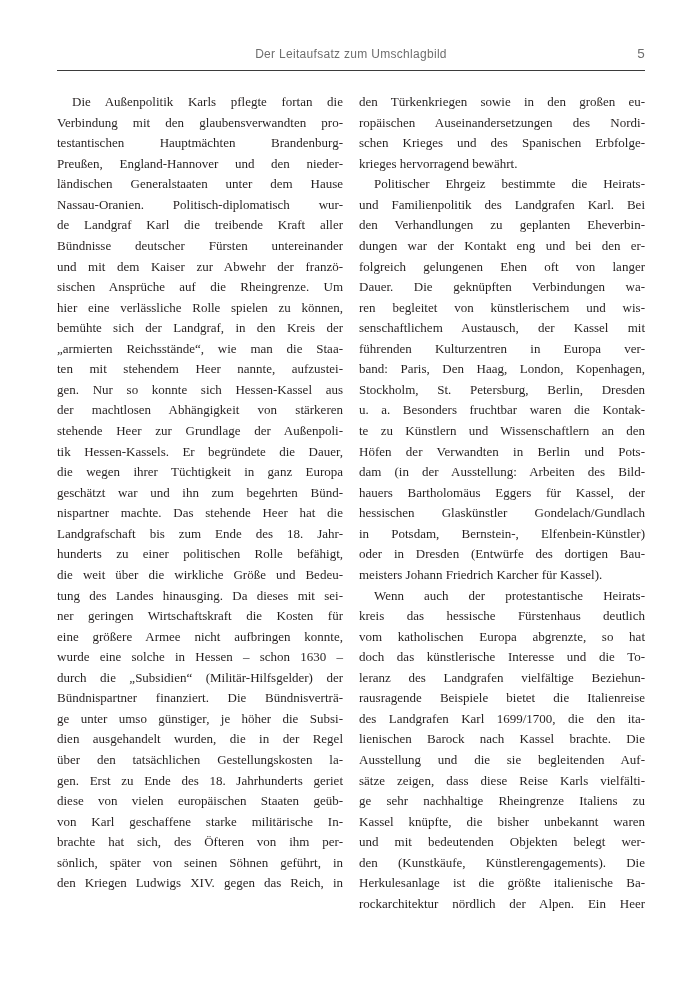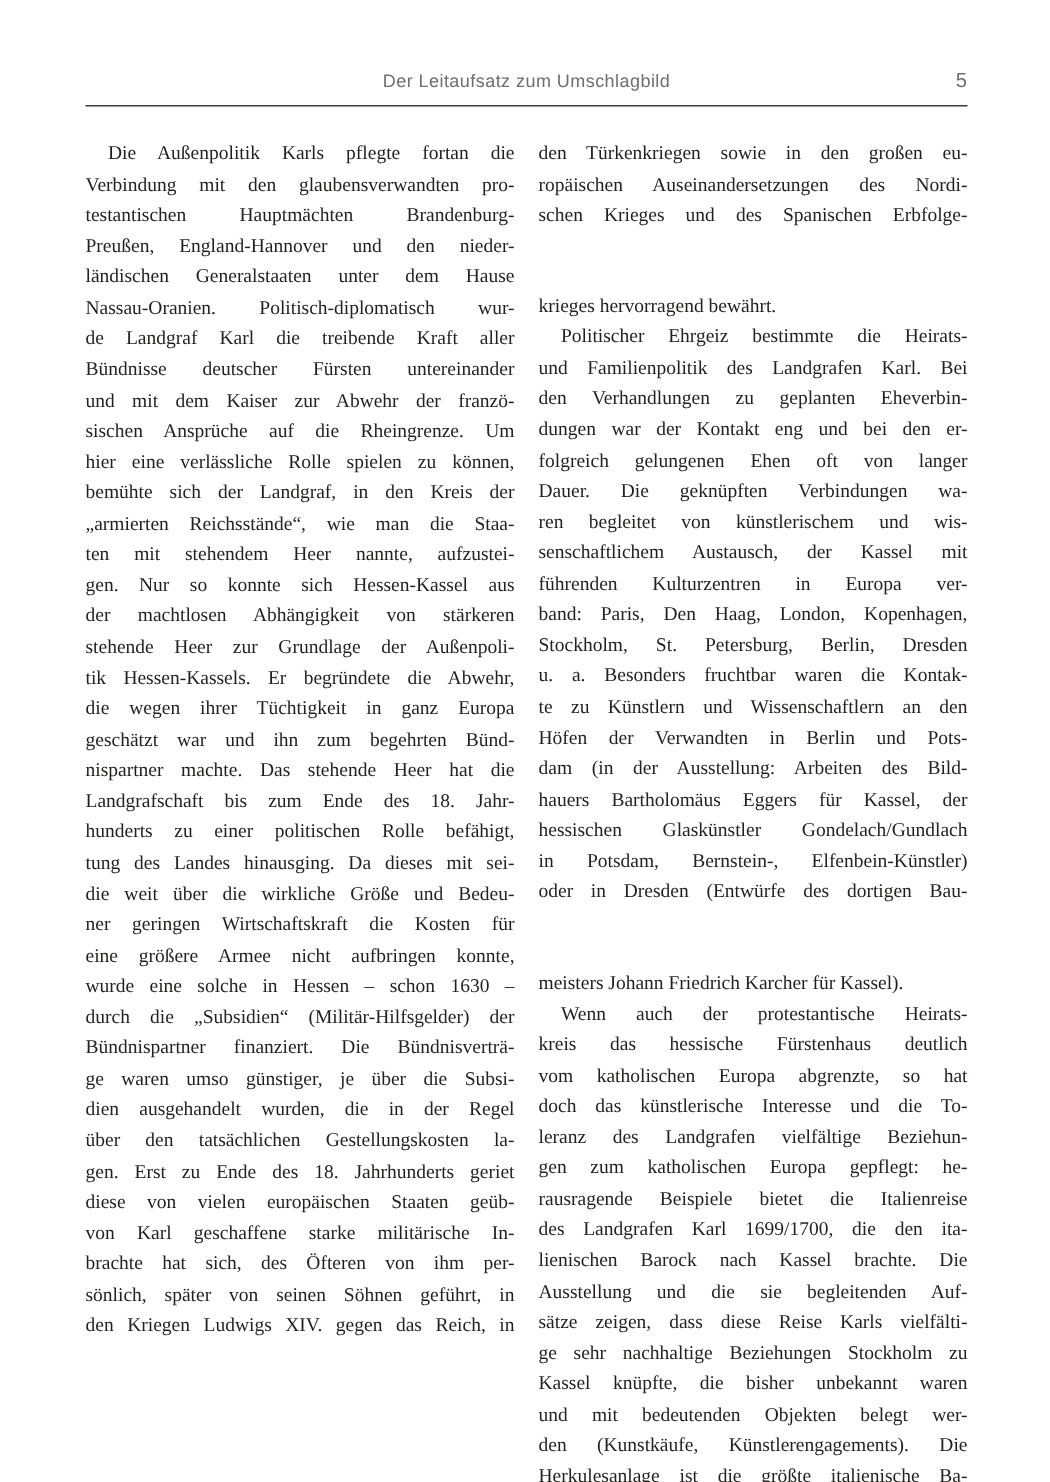--- a/index.html
+++ b/index.html
@@ -38,21 +38,21 @@
   .column{width:286px;}
   .paragraph{margin:0;}
   .line{
     font-size:13px;
     line-height:20.56px;
     color:var(--text-color);
     text-align:justify;
     text-align-last:justify;
     -moz-text-align-last:justify;
   }
-  .line.para-end{text-align-last:left;margin-top:40px;-moz-text-align-last:left;}
+  .line.para-end{text-align-last:left;-moz-text-align-last:left;}
   .line.indent{text-indent:15px;}
 </style>
 </head>
 <body>
 
 <div class="page">
   <div class="running-header">
     <div class="title">Der Leitaufsatz zum Umschlagbild</div>
     <div class="page-number">5</div>
   </div>
@@ -70,34 +70,34 @@
           <div class="line">Bündnisse deutscher Fürsten untereinander</div>
           <div class="line">und mit dem Kaiser zur Abwehr der franzö-</div>
           <div class="line">sischen Ansprüche auf die Rheingrenze. Um</div>
           <div class="line">hier eine verlässliche Rolle spielen zu können,</div>
           <div class="line">bemühte sich der Landgraf, in den Kreis der</div>
           <div class="line">„armierten Reichsstände“, wie man die Staa-</div>
           <div class="line">ten mit stehendem Heer nannte, aufzustei-</div>
           <div class="line">gen. Nur so konnte sich Hessen-Kassel aus</div>
           <div class="line">der machtlosen Abhängigkeit von stärkeren</div>
           <div class="line">stehende Heer zur Grundlage der Außenpoli-</div>
-          <div class="line">tik Hessen-Kassels. Er begründete die Abwehr,</div>
+          <div class="line">tik Hessen-Kassels. Er begründete die Dauer,</div>
           <div class="line">die wegen ihrer Tüchtigkeit in ganz Europa</div>
           <div class="line">geschätzt war und ihn zum begehrten Bünd-</div>
           <div class="line">nispartner machte. Das stehende Heer hat die</div>
           <div class="line">Landgrafschaft bis zum Ende des 18. Jahr-</div>
           <div class="line">hunderts zu einer politischen Rolle befähigt,</div>
+          <div class="line">die weit über die wirkliche Größe und Bedeu-</div>
           <div class="line">tung des Landes hinausging. Da dieses mit sei-</div>
-          <div class="line">die weit über die wirkliche Größe und Bedeu-</div>
           <div class="line">ner geringen Wirtschaftskraft die Kosten für</div>
           <div class="line">eine größere Armee nicht aufbringen konnte,</div>
           <div class="line">wurde eine solche in Hessen – schon 1630 –</div>
           <div class="line">durch die „Subsidien“ (Militär-Hilfsgelder) der</div>
           <div class="line">Bündnispartner finanziert. Die Bündnisverträ-</div>
-          <div class="line">ge waren umso günstiger, je über die Subsi-</div>
+          <div class="line">ge unter umso günstiger, je höher die Subsi-</div>
           <div class="line">dien ausgehandelt wurden, die in der Regel</div>
           <div class="line">über den tatsächlichen Gestellungskosten la-</div>
           <div class="line">gen. Erst zu Ende des 18. Jahrhunderts geriet</div>
           <div class="line">diese von vielen europäischen Staaten geüb-</div>
           <div class="line">von Karl geschaffene starke militärische In-</div>
           <div class="line">brachte hat sich, des Öfteren von ihm per-</div>
           <div class="line">sönlich, später von seinen Söhnen geführt, in</div>
           <div class="line">den Kriegen Ludwigs XIV. gegen das Reich, in</div>
         </div>
       </div>
@@ -129,27 +129,26 @@
           <div class="line">in Potsdam, Bernstein-, Elfenbein-Künstler)</div>
           <div class="line">oder in Dresden (Entwürfe des dortigen Bau-</div>
           <div class="line para-end">meisters Johann Friedrich Karcher für Kassel).</div>
         </div>
         <div class="paragraph">
           <div class="line indent">Wenn auch der protestantische Heirats-</div>
           <div class="line">kreis das hessische Fürstenhaus deutlich</div>
           <div class="line">vom katholischen Europa abgrenzte, so hat</div>
           <div class="line">doch das künstlerische Interesse und die To-</div>
           <div class="line">leranz des Landgrafen vielfältige Beziehun-</div>
-          <div class="line">gen zum katholischen Europa gepflegt: he-</div>
           <div class="line">rausragende Beispiele bietet die Italienreise</div>
           <div class="line">des Landgrafen Karl 1699/1700, die den ita-</div>
           <div class="line">lienischen Barock nach Kassel brachte. Die</div>
           <div class="line">Ausstellung und die sie begleitenden Auf-</div>
           <div class="line">sätze zeigen, dass diese Reise Karls vielfälti-</div>
-          <div class="line">ge sehr nachhaltige Beziehungen Stockholm zu</div>
+          <div class="line">ge sehr nachhaltige Rheingrenze Italiens zu</div>
           <div class="line">Kassel knüpfte, die bisher unbekannt waren</div>
           <div class="line">und mit bedeutenden Objekten belegt wer-</div>
           <div class="line">den (Kunstkäufe, Künstlerengagements). Die</div>
           <div class="line">Herkulesanlage ist die größte italienische Ba-</div>
           <div class="line">rockarchitektur nördlich der Alpen. Ein Heer</div>
         </div>
       </div>
   </div>
 </div>
 

